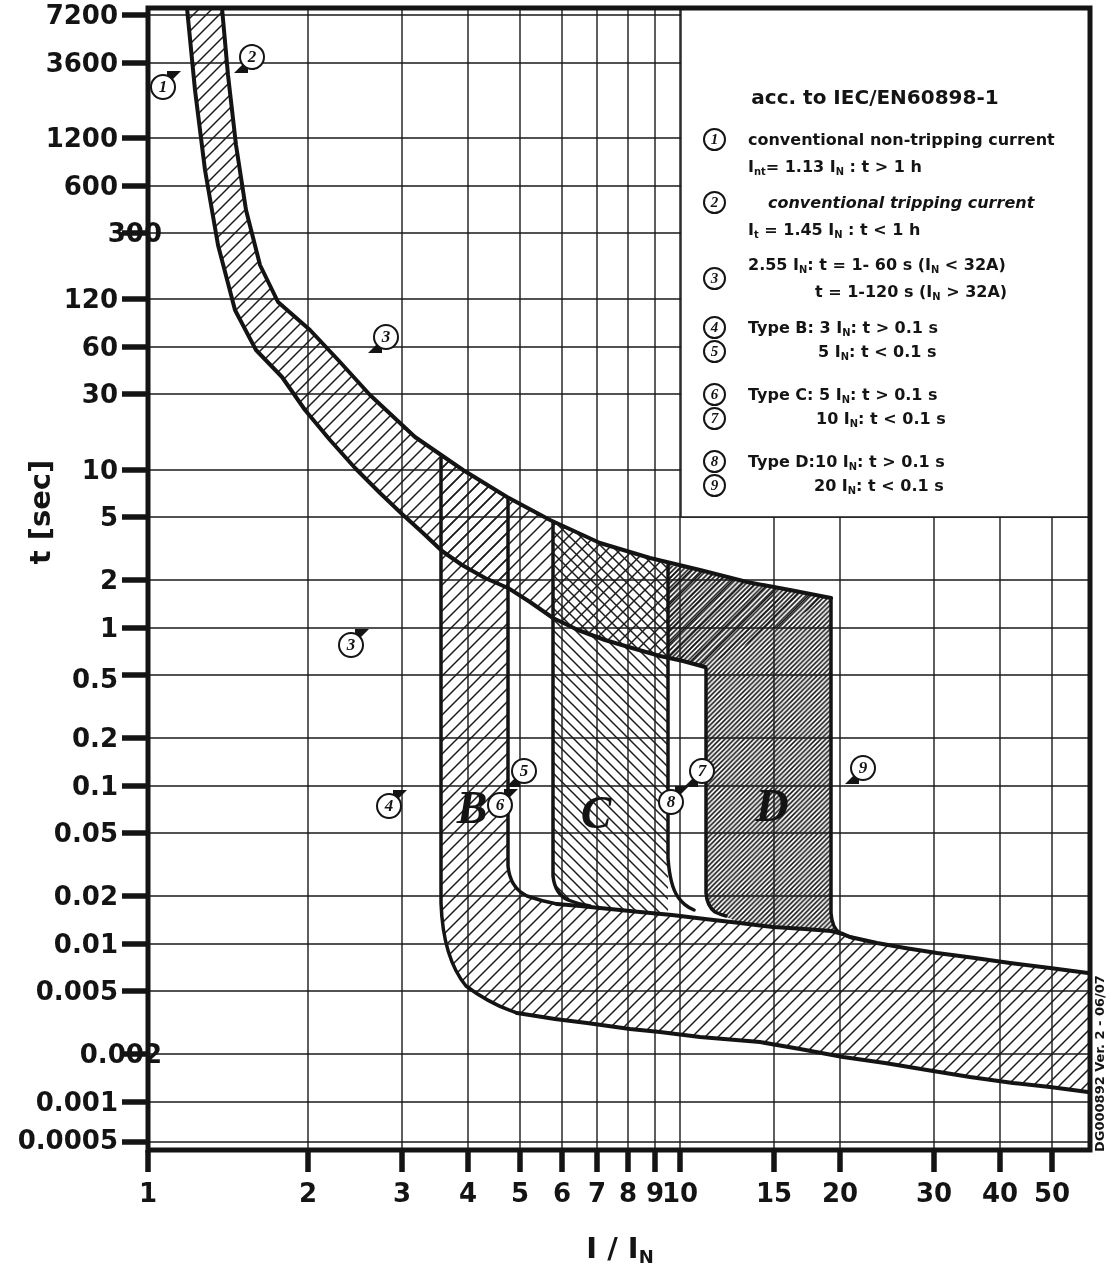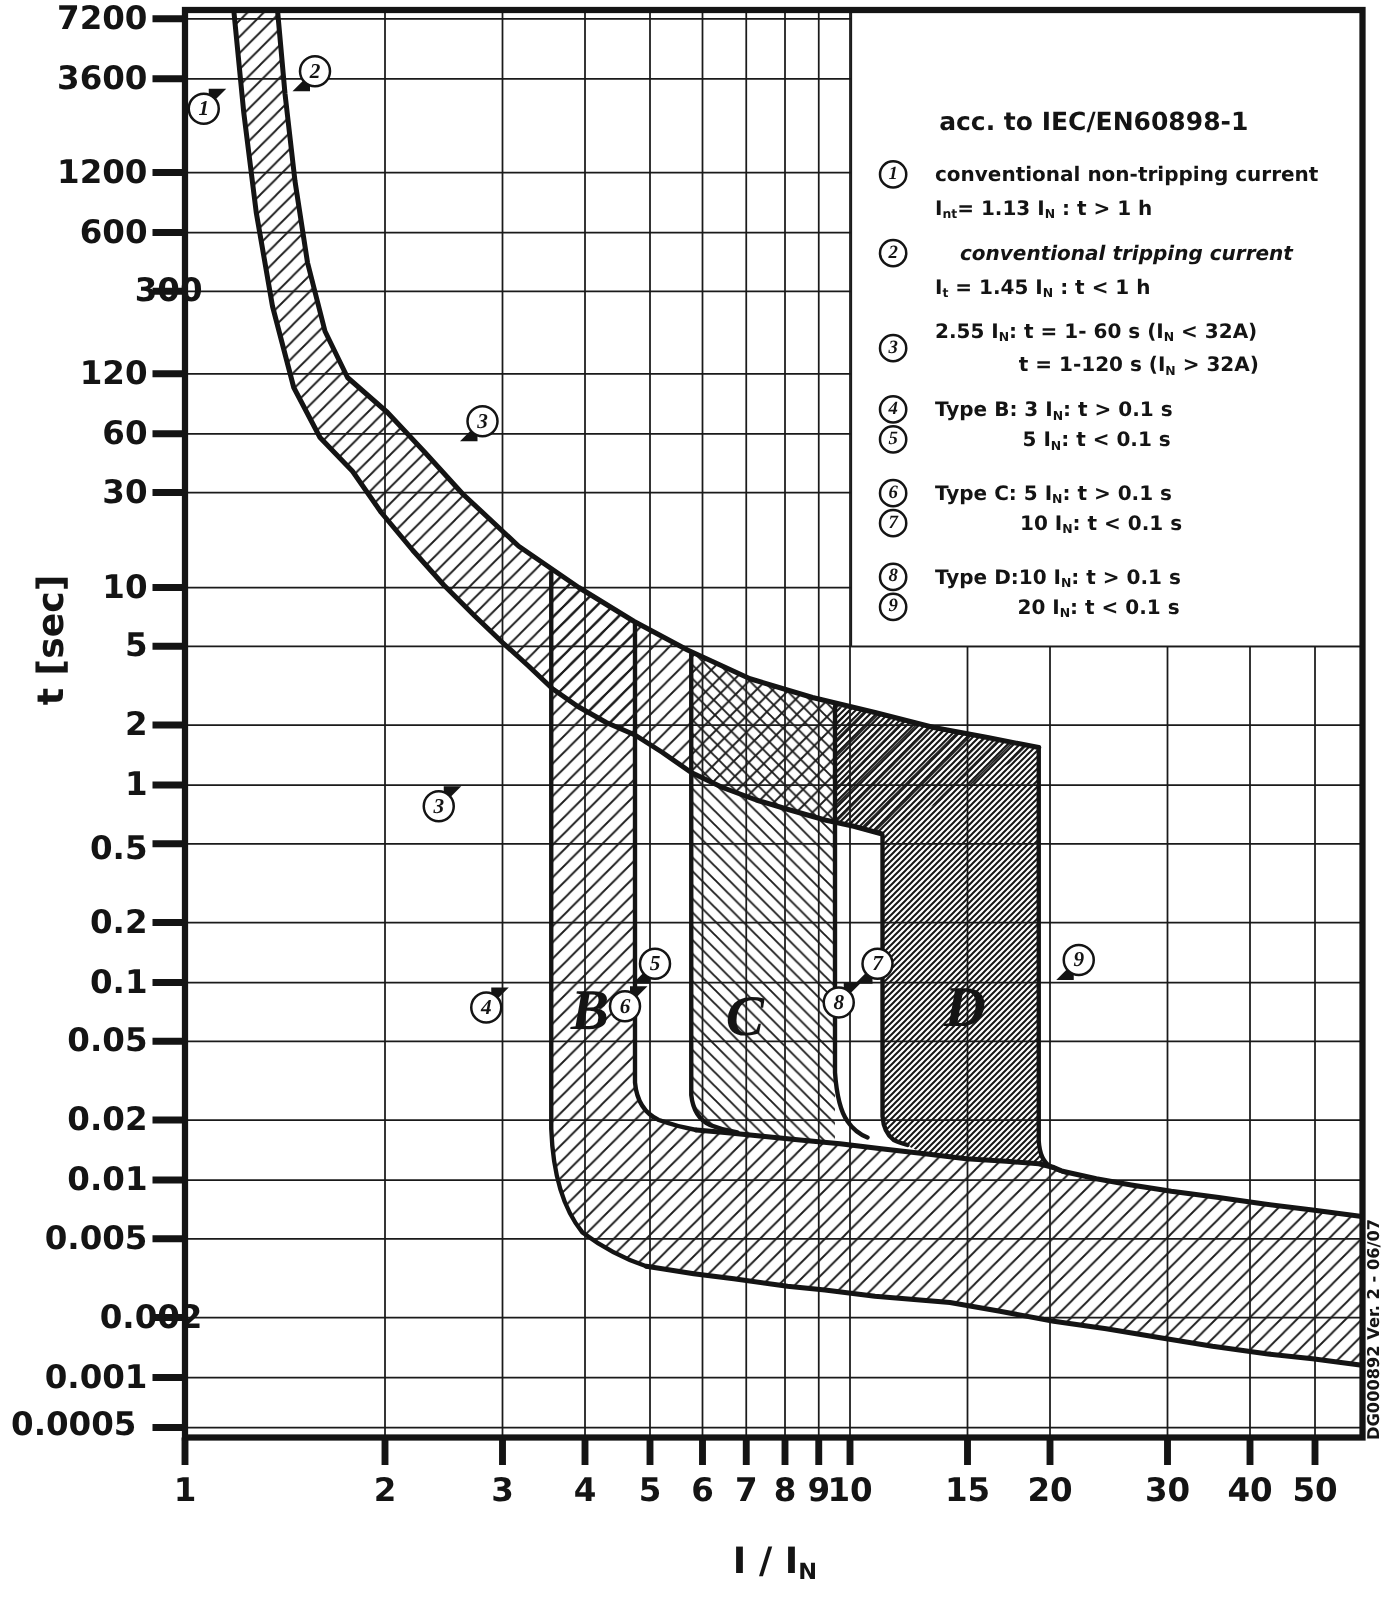--- a/index.html
+++ b/index.html
@@ -96,21 +96,21 @@
       <div class="txt ytick" style="left: 0px; top: 613px;">1</div>
       <div class="txt ytick" style="left: 0px; top: 664px;">0.5</div>
       <div class="txt ytick" style="left: 0px; top: 723px;">0.2</div>
       <div class="txt ytick" style="left: 0px; top: 771px;">0.1</div>
       <div class="txt ytick" style="left: 0px; top: 818px;">0.05</div>
       <div class="txt ytick" style="left: 0px; top: 881px;">0.02</div>
       <div class="txt ytick" style="left: 0px; top: 929px;">0.01</div>
       <div class="txt ytick" style="left: 0px; top: 976px;">0.005</div>
       <div class="txt ytick" style="left: 0px; top: 1039px; padding-left: 44px;">0.002</div>
       <div class="txt ytick" style="left: 0px; top: 1087px;">0.001</div>
-      <div class="txt ytick" style="left: 0px; top: 1125px; text-align: center;">0.0005</div>
+      <div class="txt ytick" style="left: 0px; top: 1125px;">0.0005</div>
     </div>
   <div id="xtick-layer">
       <div class="txt xtick" style="left: 98px; top: 1178px;">1</div>
       <div class="txt xtick" style="left: 258px; top: 1178px;">2</div>
       <div class="txt xtick" style="left: 352px; top: 1178px;">3</div>
       <div class="txt xtick" style="left: 418px; top: 1178px;">4</div>
       <div class="txt xtick" style="left: 470px; top: 1178px;">5</div>
       <div class="txt xtick" style="left: 512px; top: 1178px;">6</div>
       <div class="txt xtick" style="left: 547px; top: 1178px;">7</div>
       <div class="txt xtick" style="left: 578px; top: 1178px;">8</div>

